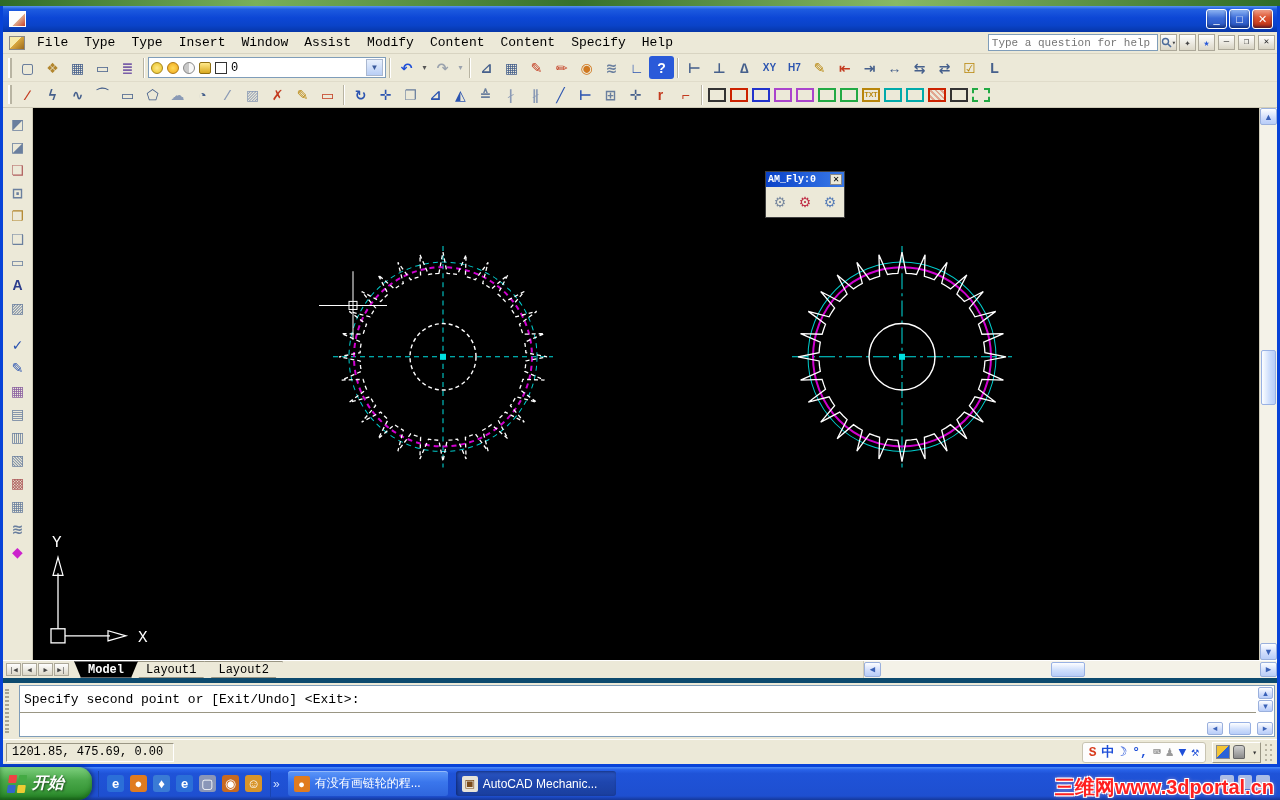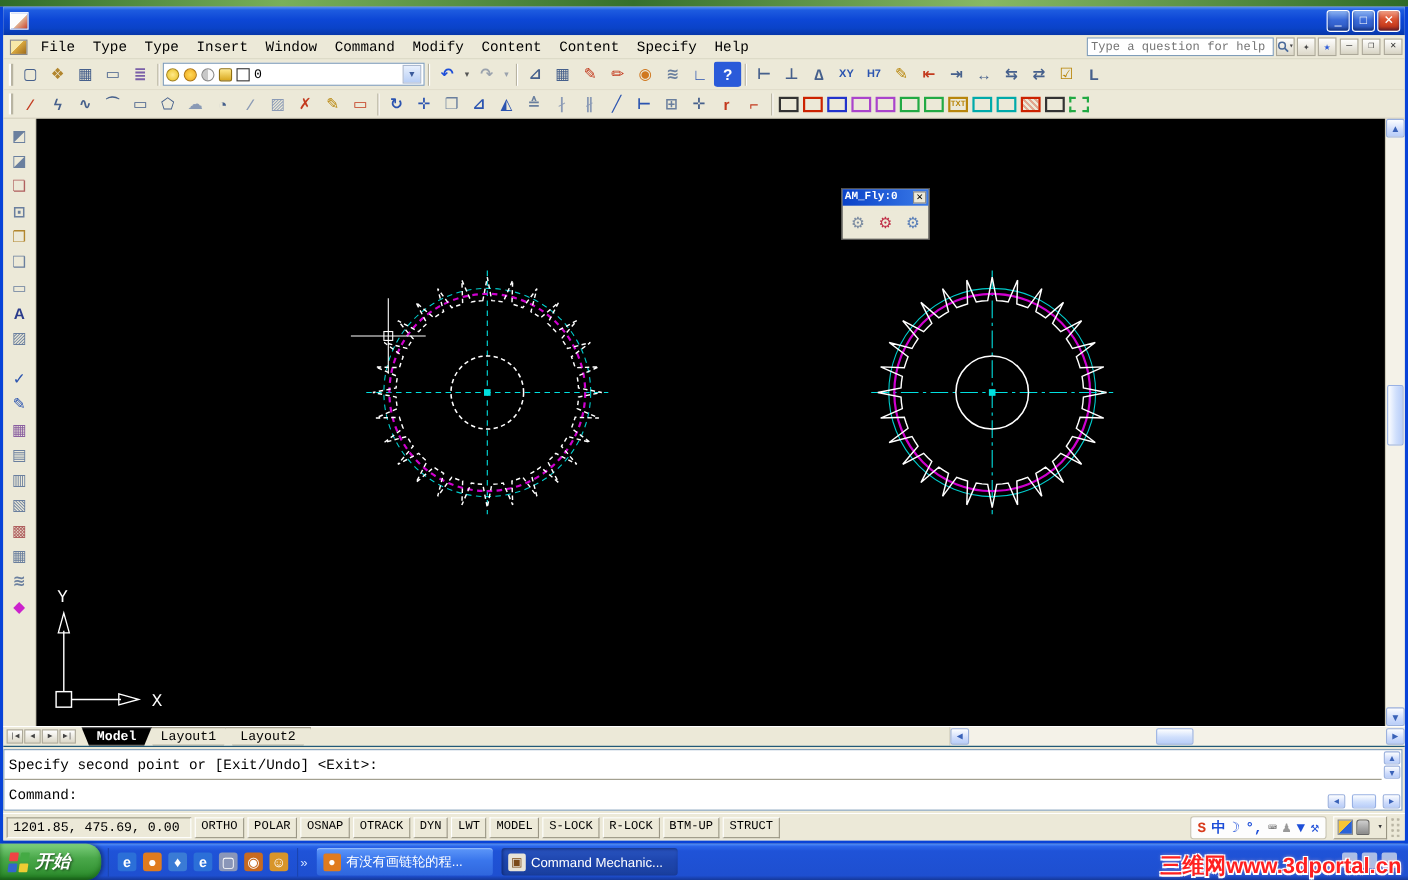--- a/index.html
+++ b/index.html
@@ -99,21 +99,21 @@
     background:#ece9d8;border:1px solid #9a9684;margin-left:-6px;}
   .tab.active{background:#000;color:#fff;font-weight:bold;z-index:2;border-color:#666;}
   .hscroll{margin-left:auto;width:414px;display:flex;align-items:center;background:#f4f2e8;
     border-left:1px solid #d0ccba;}
   .hscroll .sbtn{width:17px;height:15px;}
   .htrack{flex:1;position:relative;height:15px;}
   .hthumb{position:absolute;top:0;height:15px;left:170px;width:34px;border:1px solid #98b1e4;
     border-radius:2px;background:linear-gradient(#fdfeff,#cfdffc 55%,#b8cdf8);}
 
   
-  .cmdwin{height:61px;background:#ece9d8;padding:2px 2px 2px 0;position:relative;border-top:1px solid #0c4a6e;}
+  .cmdwin{height:61px;background:#ece9d8;padding:2px 2px 2px 16px;position:relative;border-top:5px solid #0c4a6e;}
   .cmd-grip{position:absolute;left:2px;top:6px;bottom:6px;width:4px;
     border-left:2px dotted #a8a492;border-right:2px dotted #a8a492;}
   .cmd-white{height:100%;background:#fff;border:1px solid #7f9db9;position:relative;padding-right:18px;}
   .cmd-line{height:26px;display:flex;align-items:center;padding:0 4px;font-size:13px;white-space:pre;}
   .cmd-div{border-top:1px solid #9a9684;}
   .cmd-vbtns{position:absolute;right:1px;top:1px;display:flex;flex-direction:column;gap:1px;}
   .cmd-vbtns .sbtn{width:15px;height:12px;}
   .cmd-hscroll{position:absolute;right:1px;bottom:1px;display:flex;align-items:center;height:14px;}
   .cmd-hscroll .sbtn{width:16px;height:13px;}
   .cmd-hthumb{width:22px;height:13px;border:1px solid #98b1e4;border-radius:2px;
@@ -177,21 +177,21 @@
   </div>
 
   <div class="menubar mono">
     <div class="mdi-icon"></div>
     <div id="menu-items" style="display:flex">
         <span class="menu-item">File</span>
         <span class="menu-item">Type</span>
         <span class="menu-item">Type</span>
         <span class="menu-item">Insert</span>
         <span class="menu-item">Window</span>
-        <span class="menu-item">Command</span>
+        <span class="menu-item">Assist</span>
         <span class="menu-item">Modify</span>
         <span class="menu-item">Content</span>
         <span class="menu-item">Content</span>
         <span class="menu-item">Specify</span>
         <span class="menu-item">Help</span>
       </div>
     <div class="help-box">
       <input class="help-input mono" placeholder="Type a question for help" style="">
       <div class="mini-btn">
         <svg width="11" height="11" viewBox="0 0 11 11">
@@ -570,48 +570,34 @@
       </div>
       <div class="sbtn">▶</div>
     </div>
   </div>
 
   <div class="cmdwin">
     <div class="cmd-grip"></div>
     <div class="cmd-white">
       <div class="cmd-line mono">Specify second point or [Exit/Undo] &lt;Exit&gt;:</div>
       <div class="cmd-div"></div>
-      <div class="cmd-line mono">Command:</div>
       <div class="cmd-vbtns">
         <div class="sbtn">▴</div>
         <div class="sbtn">▾</div>
       </div>
       <div class="cmd-hscroll">
         <div class="sbtn">◂</div>
         <div class="cmd-hthumb"></div>
         <div class="sbtn">▸</div>
       </div>
     </div>
   </div>
 
   <div class="statusbar mono">
     <div class="coords">1201.85, 475.69, 0.00</div>
-    <div id="status-toggles" style="display:flex">
-        <div class="stog mono">ORTHO</div>
-        <div class="stog mono">POLAR</div>
-        <div class="stog mono">OSNAP</div>
-        <div class="stog mono">OTRACK</div>
-        <div class="stog mono">DYN</div>
-        <div class="stog mono">LWT</div>
-        <div class="stog mono">MODEL</div>
-        <div class="stog mono">S-LOCK</div>
-        <div class="stog mono">R-LOCK</div>
-        <div class="stog mono">BTM-UP</div>
-        <div class="stog mono">STRUCT</div>
-      </div>
     <div class="ime">
         <span id="ime-icons" style="display:flex;gap:5px;align-items:center">
           <span style="color: rgb(216, 59, 28);">S</span>
           <span style="color: rgb(29, 78, 216);">中</span>
           <span style="color: rgb(29, 78, 216);">☽</span>
           <span style="color: rgb(29, 78, 216);">°,</span>
           <span style="color: rgb(85, 85, 85);">⌨</span>
           <span style="color: rgb(153, 153, 153);">♟</span>
           <span style="color: rgb(29, 78, 216);">▼</span>
           <span style="color: rgb(29, 78, 216);">⚒</span>
@@ -646,21 +632,21 @@
       <div class="qico" style="background: rgb(216, 149, 42);">☺</div>
     </div>
   <span class="chev">»</span>
   <div id="task-buttons" style="display:flex;align-items:center">
       <div class="taskbtn">
         <span class="tico" style="background: rgb(224, 123, 31); color: rgb(255, 255, 255);">●</span>
         <span>有没有画链轮的程...</span>
       </div>
       <div class="taskbtn active">
         <span class="tico" style="background: rgb(232, 228, 216); color: rgb(122, 74, 26);">▣</span>
-        <span>Command Mechanic...</span>
+        <span>AutoCAD Mechanic...</span>
       </div>
     </div>
   <div class="tray-ghost">
       <i></i>
       <i></i>
       <i></i>
     </div>
   <div class="watermark">三维网www.3dportal.cn</div>
 </div>
 

